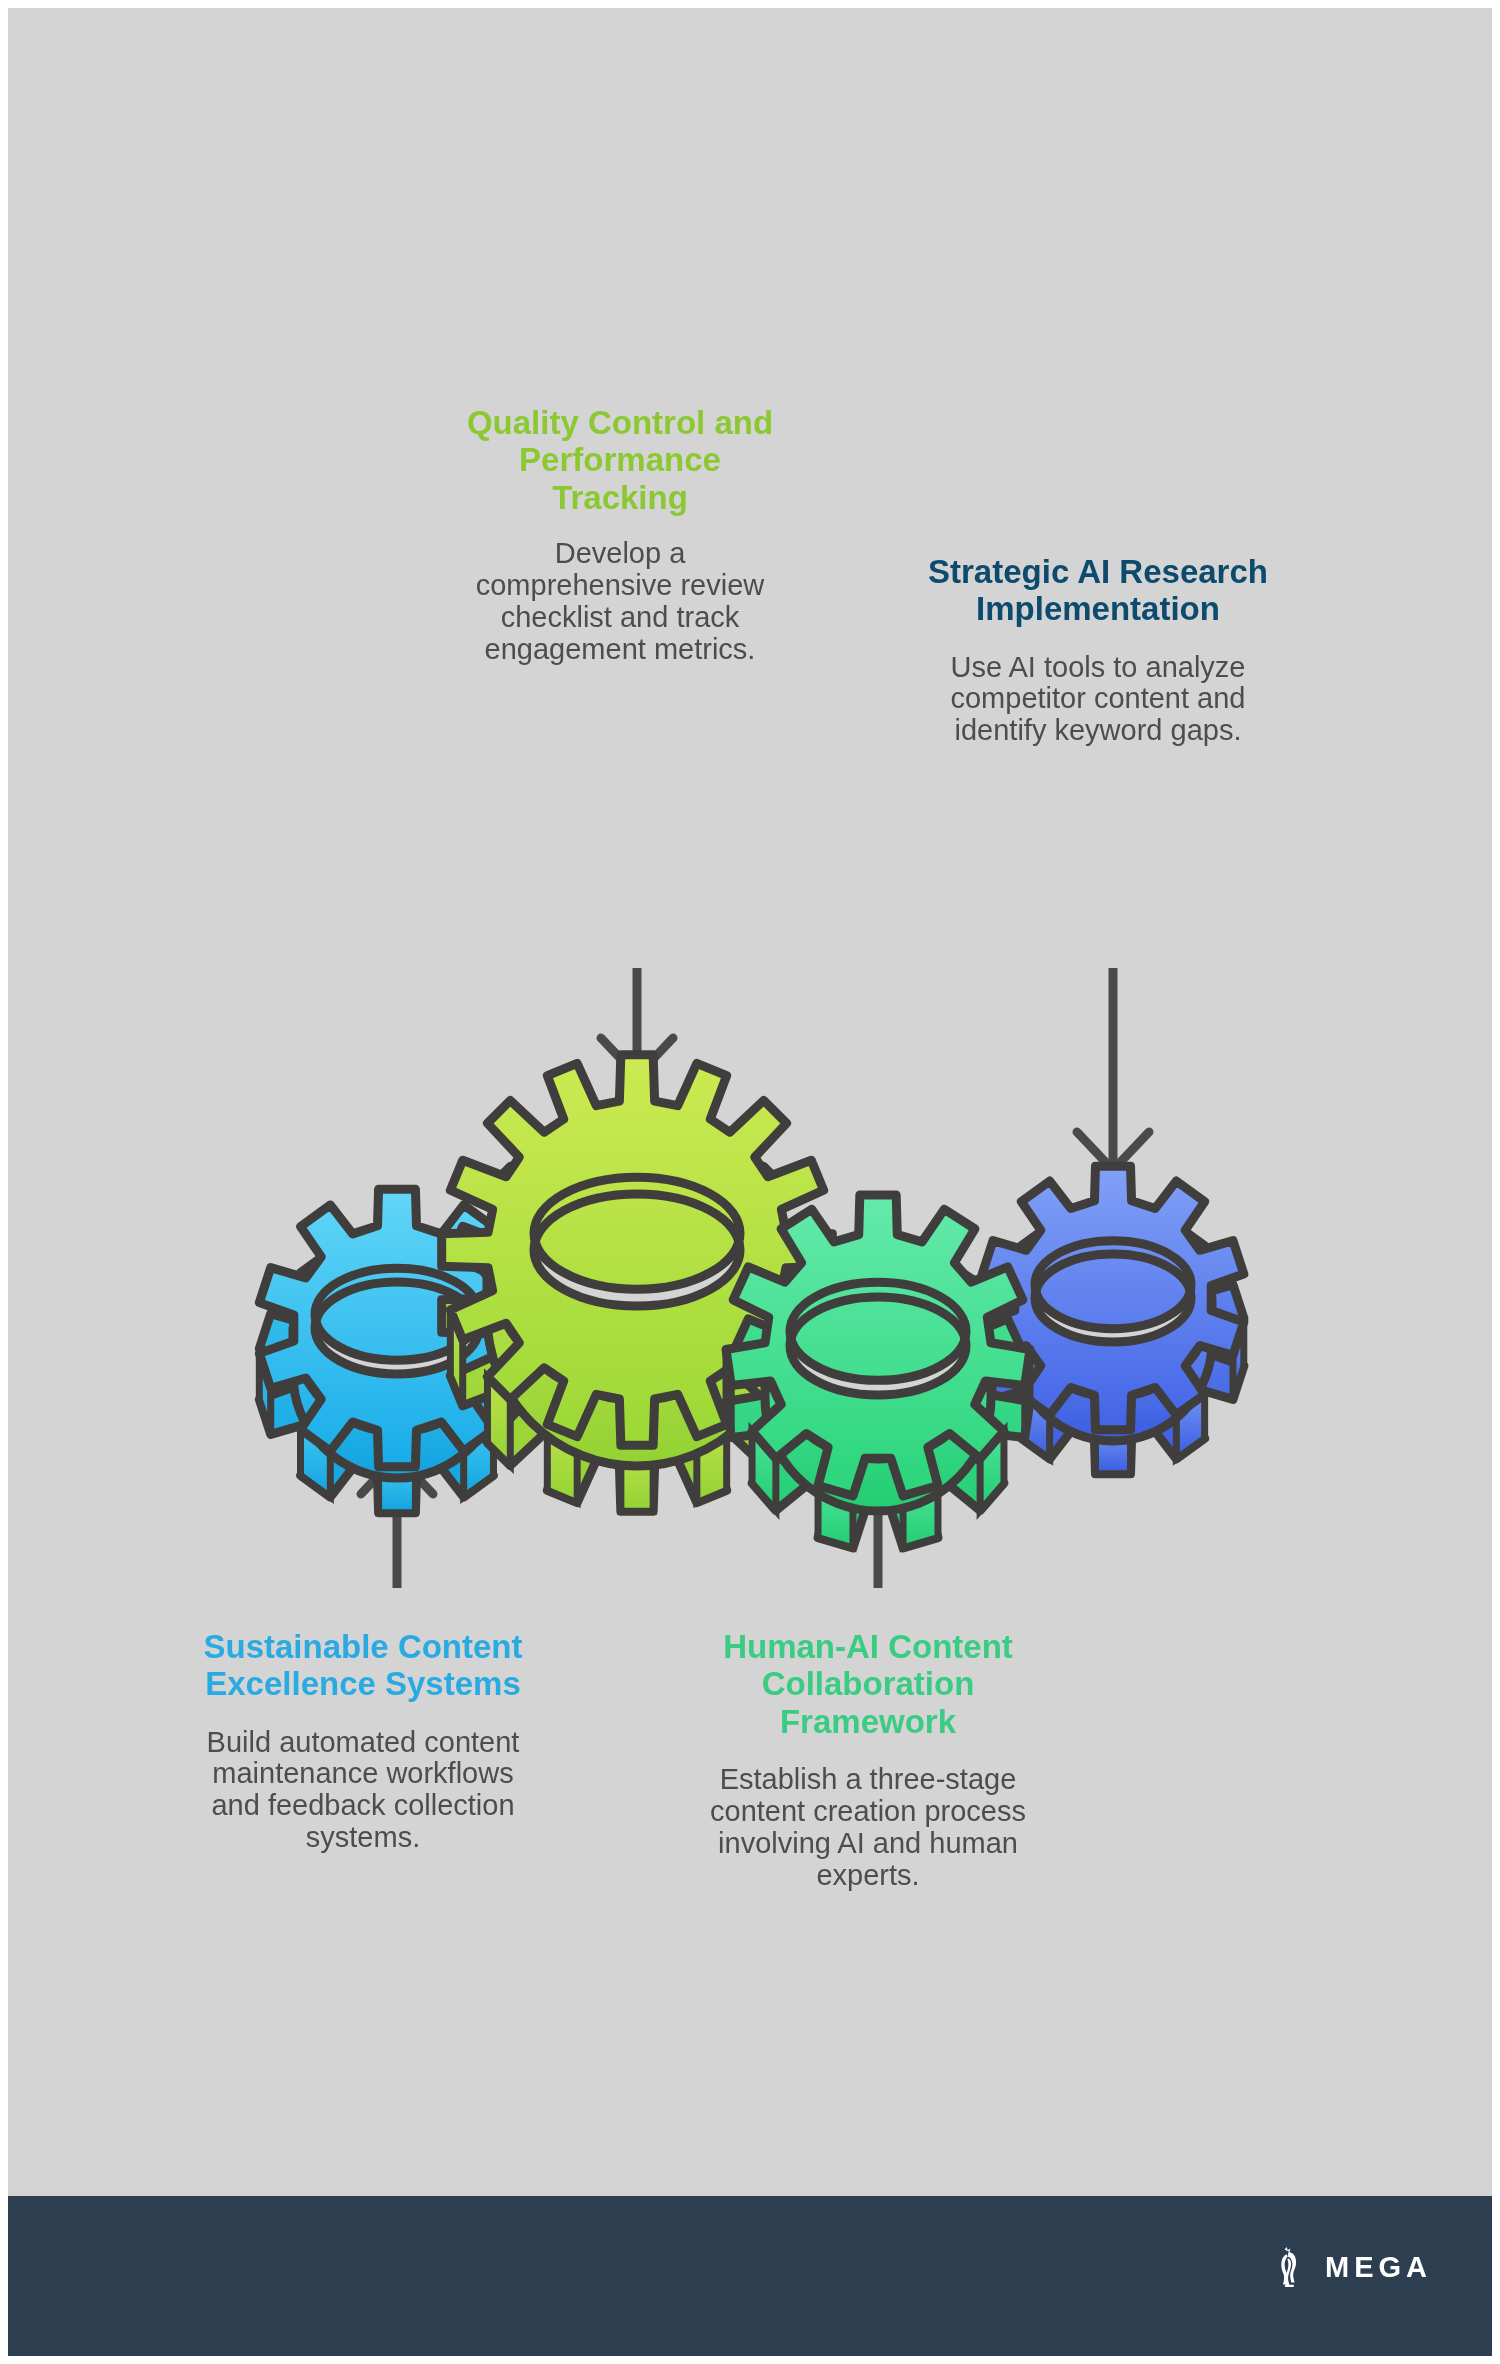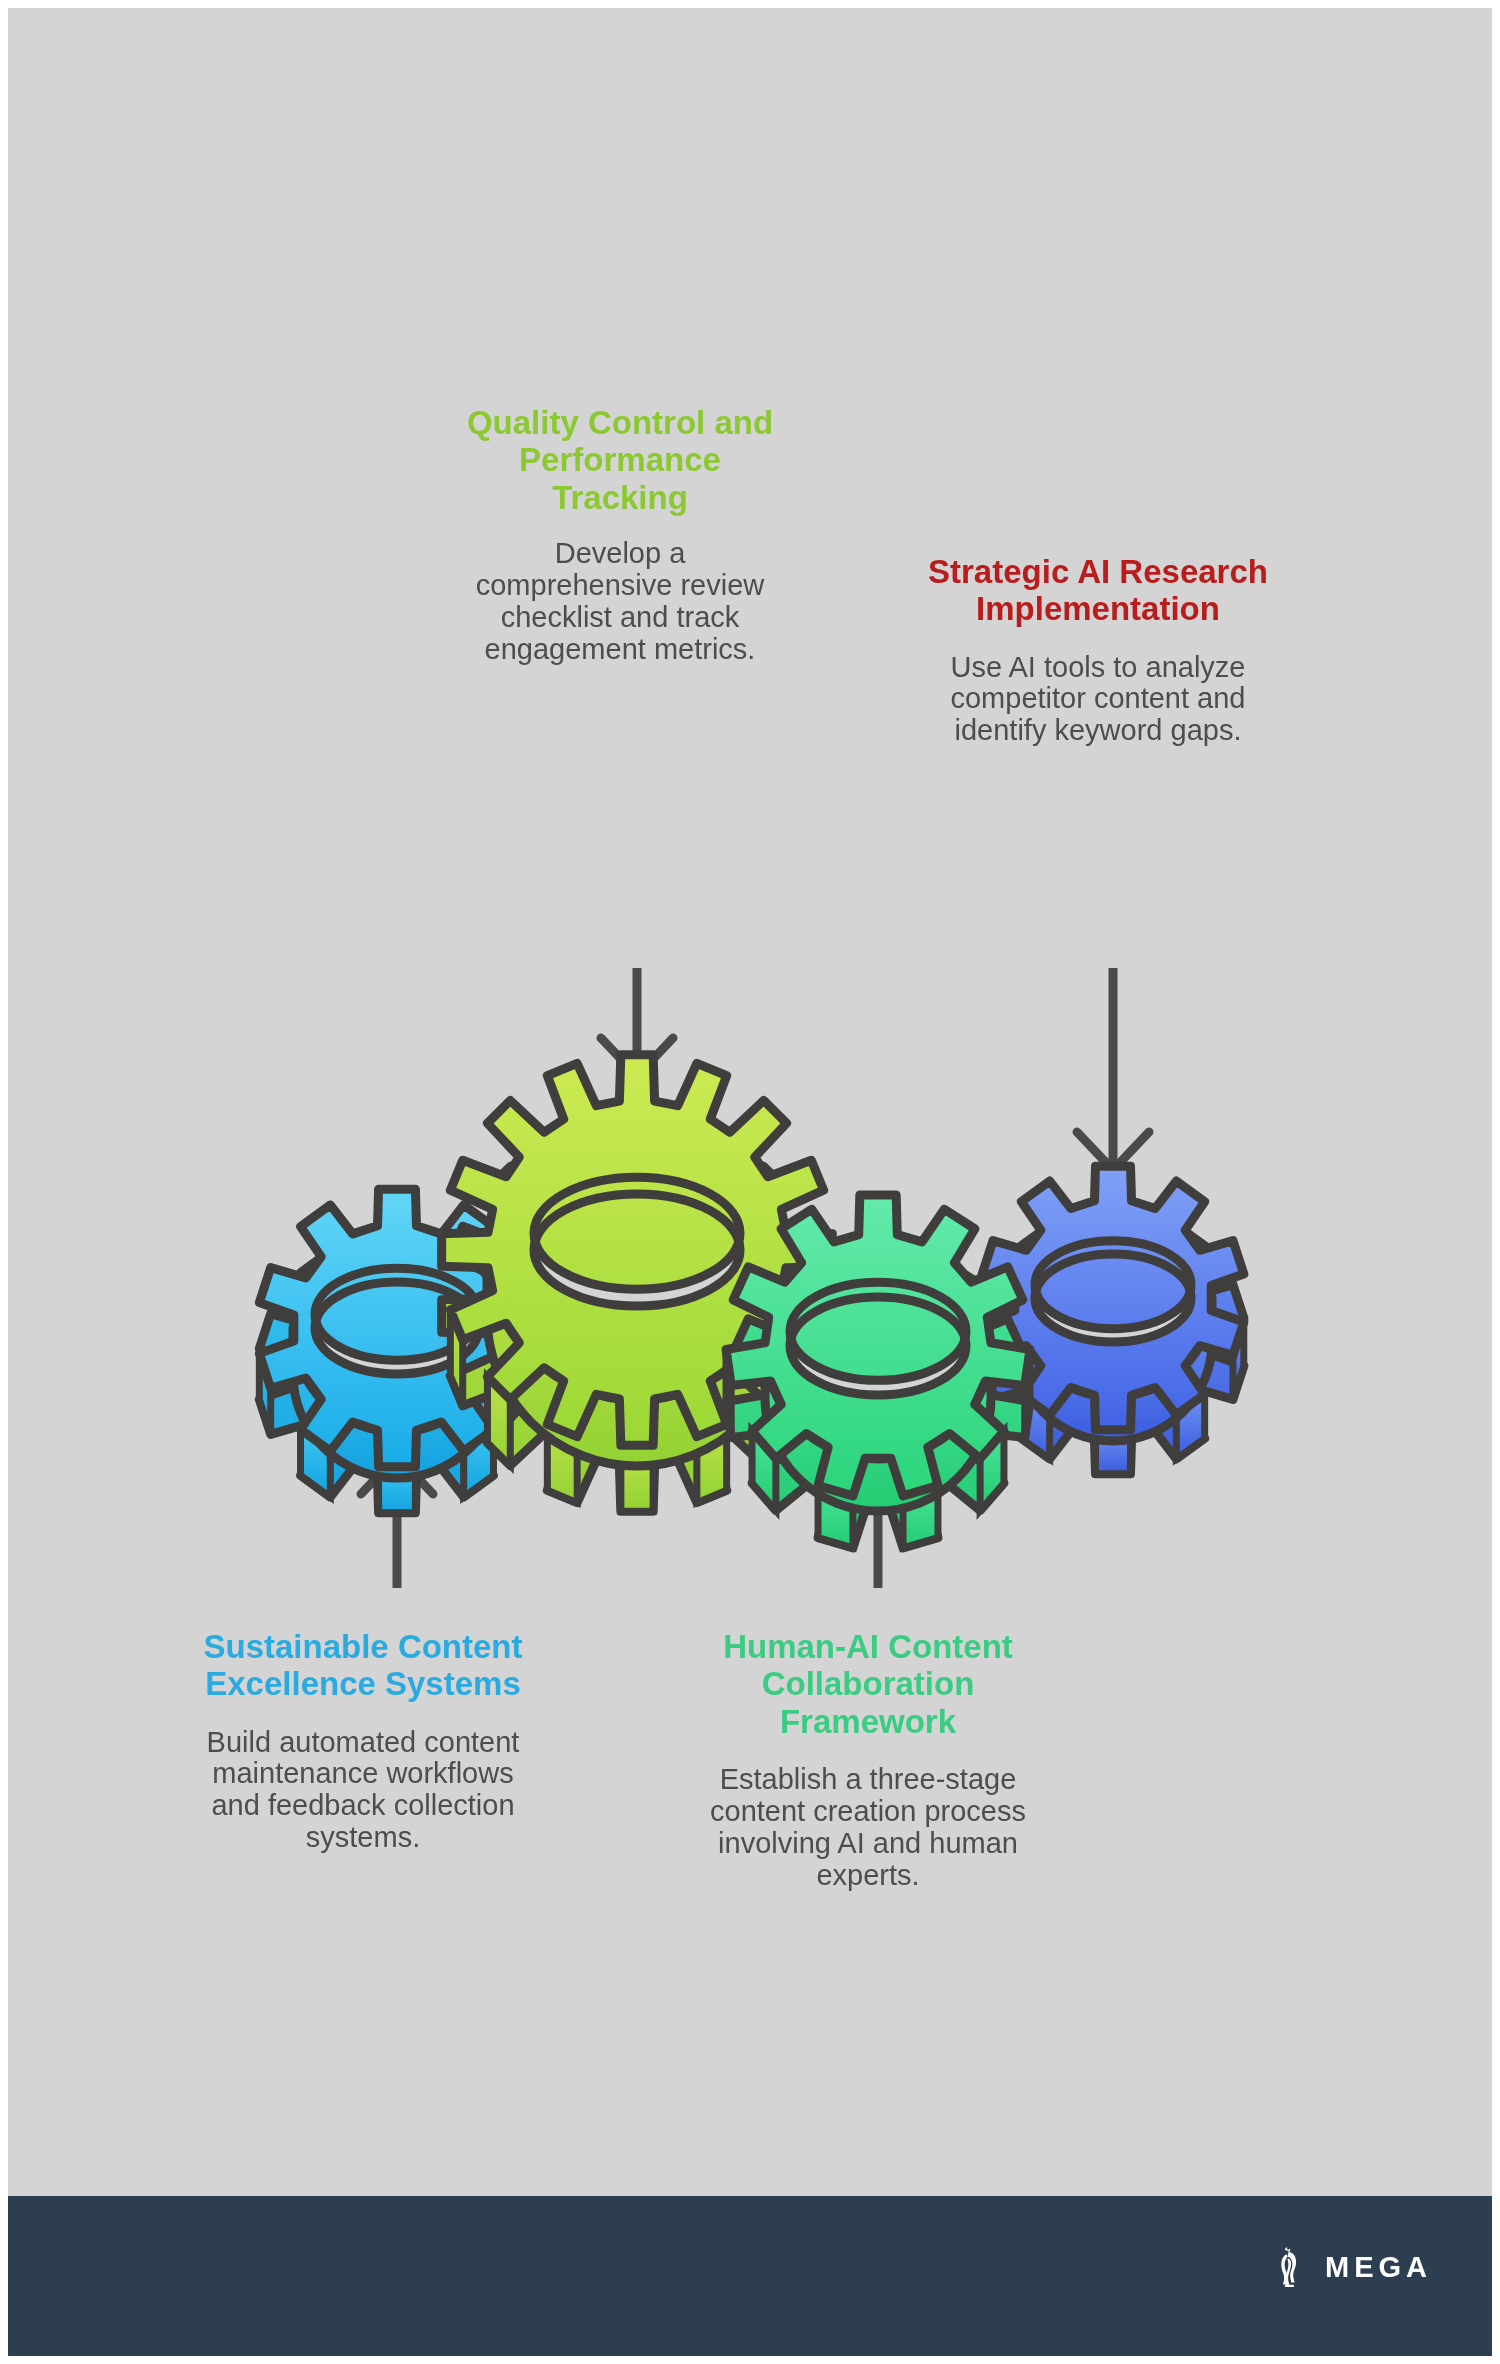--- a/index.html
+++ b/index.html
@@ -54,21 +54,21 @@
     margin:12px;
   }
 
   
   #blk-quality{ left:452px; top:396px; width:320px; }
   #blk-quality .hd{color:#8bc832;}
   #blk-quality .bd{margin-top:22px;}
 
   
   #blk-strategic{ left:920px; top:545px; width:340px; }
-  #blk-strategic .hd{color:#b91c1c;}
+  #blk-strategic .hd{color:#0c4a6e;}
   #blk-strategic .bd{margin-top:24px;text-align:center;}
 
   
   #blk-sustainable{ left:185px; top:1620px; width:340px; }
   #blk-sustainable .hd{color:#29abe2;}
   #blk-sustainable .bd{margin-top:24px;}
 
   
   #blk-human{ left:690px; top:1620px; width:340px; }
   #blk-human .hd{color:#3acc82;}

